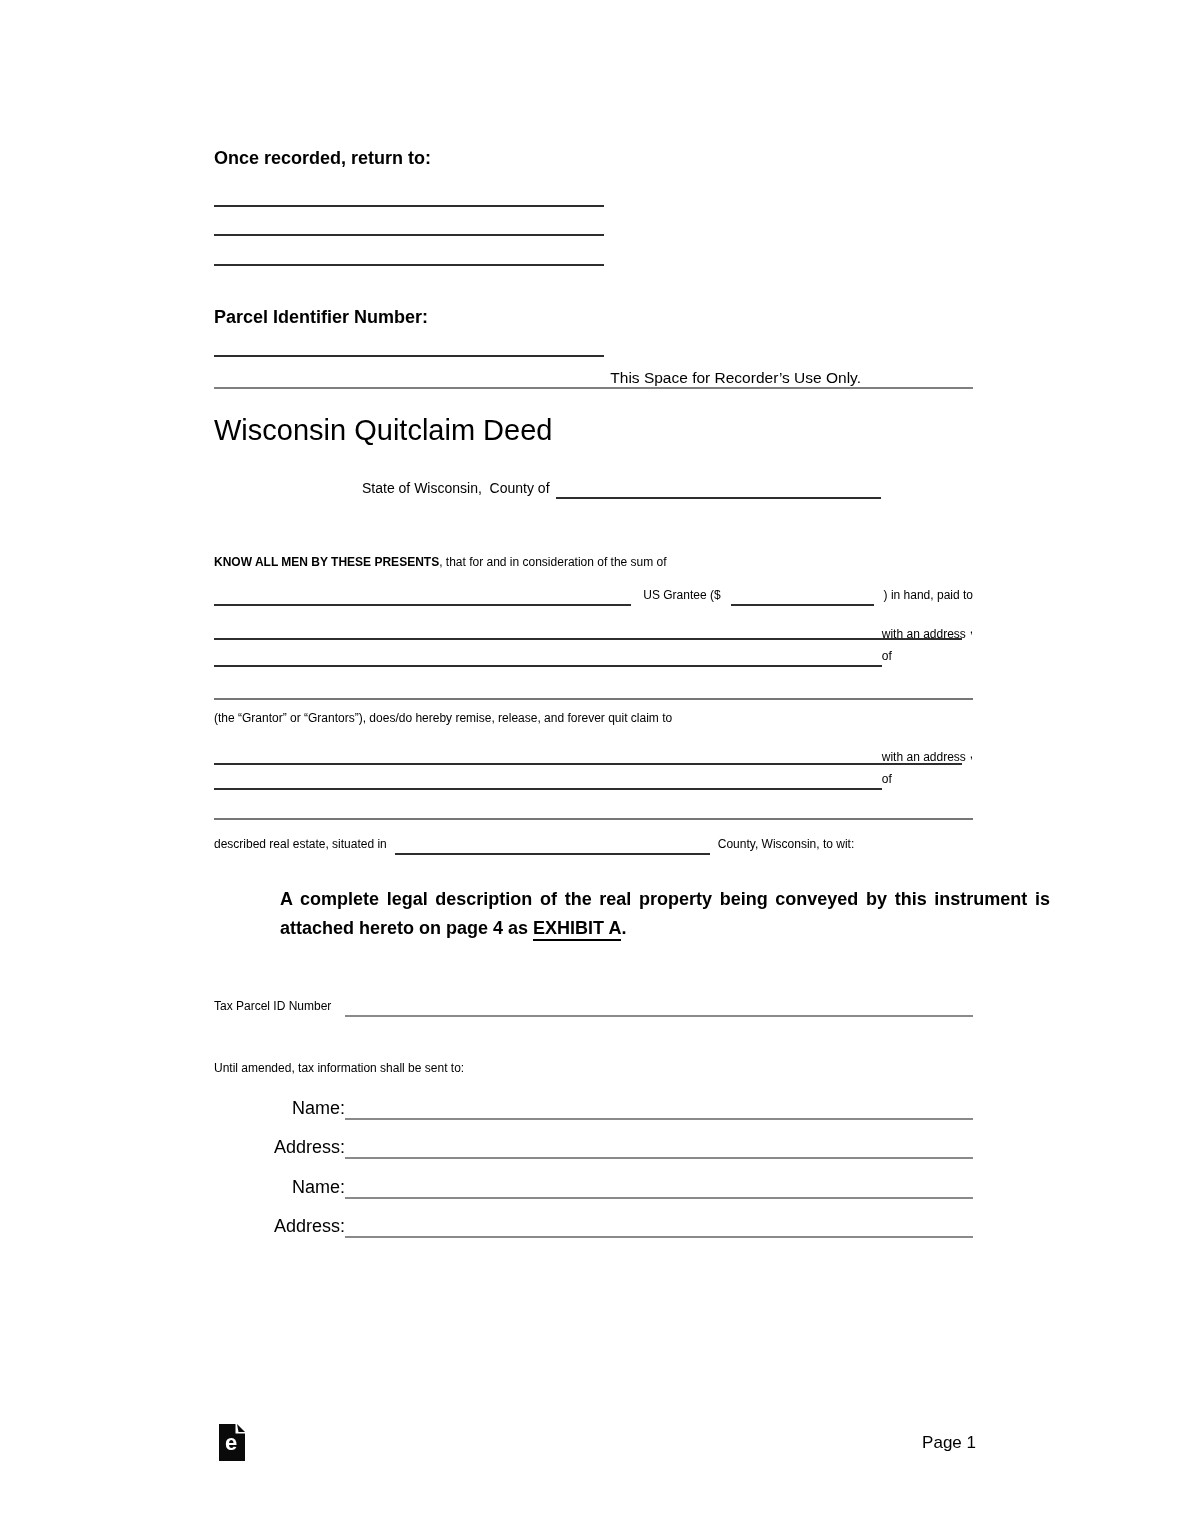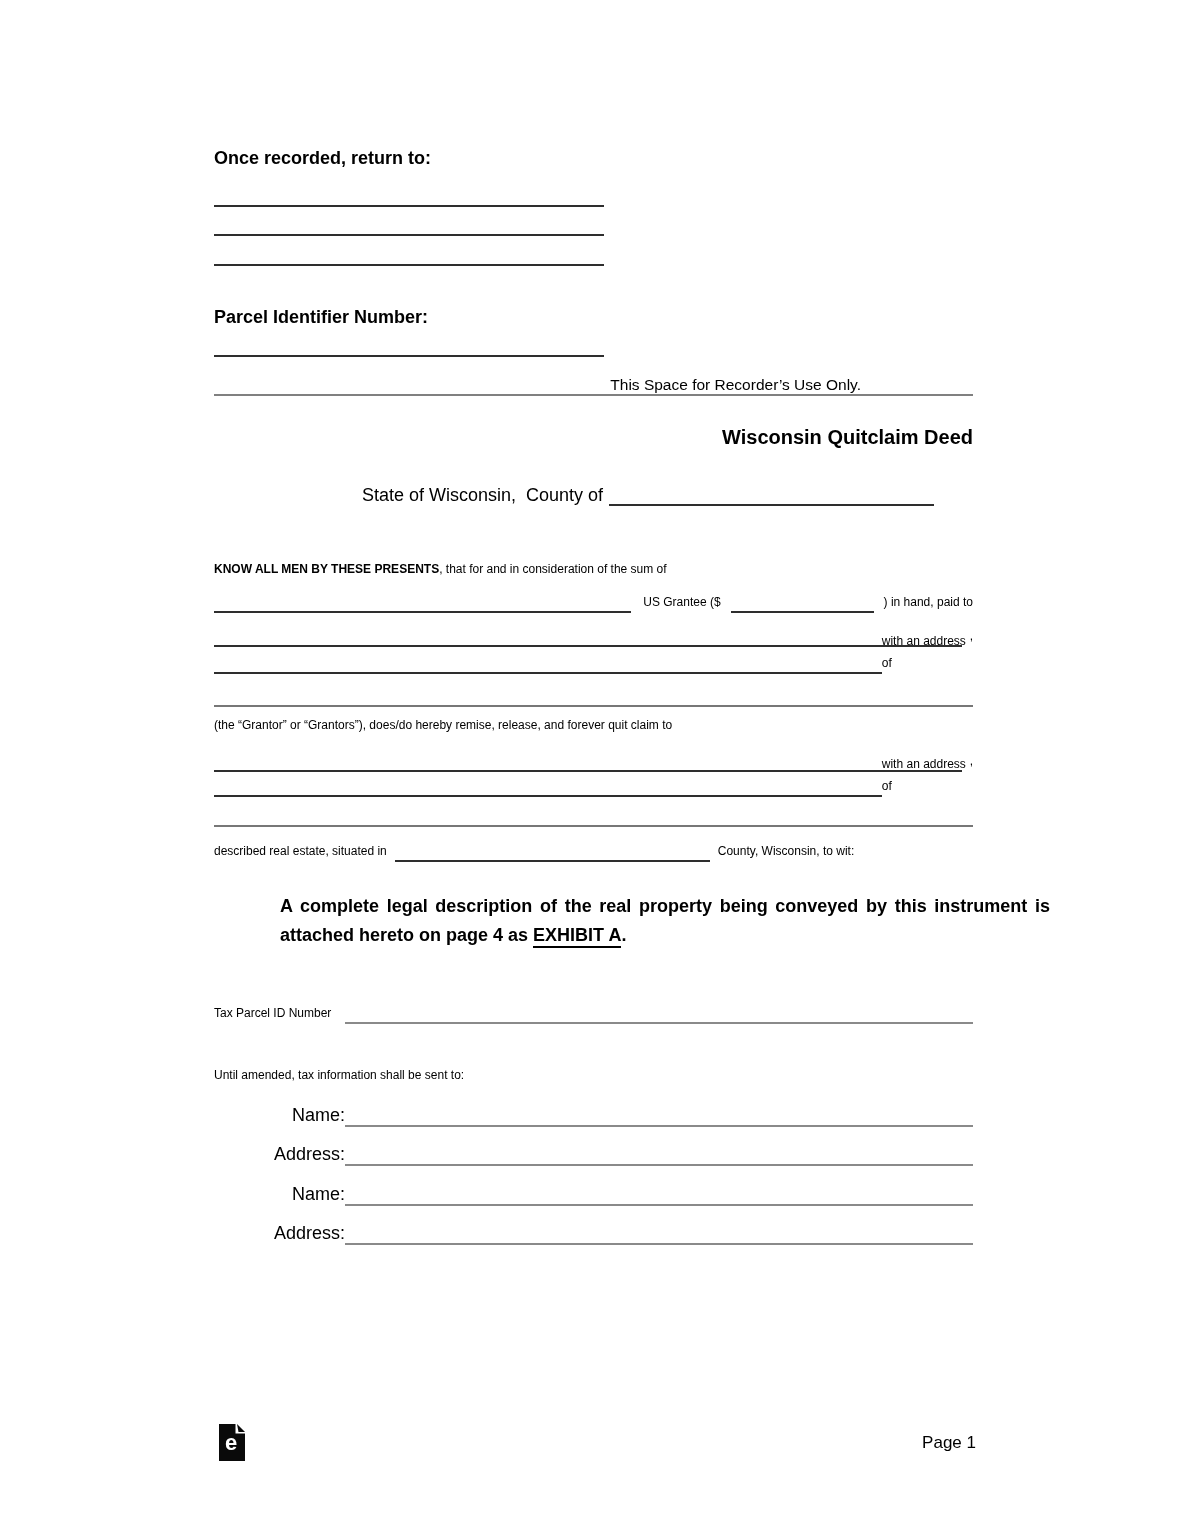--- a/index.html
+++ b/index.html
@@ -18,28 +18,28 @@
   .fill.grow { flex:1 1 auto; }
 
   .h-return { margin-top:148px; font-size:18px; font-weight:bold; line-height:21px; }
   .blank1 { margin-top:17px; height:21px; width:390px; }
   .blank2 { height:29px; width:390px; }
   .blank3 { height:30px; width:390px; }
   .h-parcel { margin-top:41px; font-size:18px; font-weight:bold; line-height:21px; }
   .blank4 { margin-top:8px; height:21px; width:390px; }
 
   .recorder-row {
-    margin-top:19px; border-bottom:2px solid #808080;
+    margin-top:12px; border-bottom:2px solid #808080;
     text-align:right; padding-right:112px;
     font-size:15.5px; line-height:18px;
   }
-  .title { margin-top:24px; text-align:right; font-size:20px; font-weight:bold; line-height:34px; }
+  .title { margin-top:24px; text-align:left; font-size:29px; font-weight:normal; line-height:34px; }
 
   .state-row { margin-top:30px; height:22px; padding-left:148px; }
-  .state-row .txt { font-size:18px; line-height:22px; white-space:pre-wrap; }
+  .state-row .txt { font-size:14px; line-height:22px; white-space:pre-wrap; }
   .state-row .fill { width:325px; margin-left:6px; }
 
   .know-row { margin-top:52px; }
   .dollars-row { margin-top:11px; height:22px; }
   .dollars-row .txt { white-space:nowrap; }
   .dollars-row .txt.mid { margin:0 10px 0 12px; }
   .dollars-row .fill.amount { width:143px; }
   .dollars-row .txt.end { margin-left:10px; }
 
   .comma-row { margin-top:12px; height:22px; }

